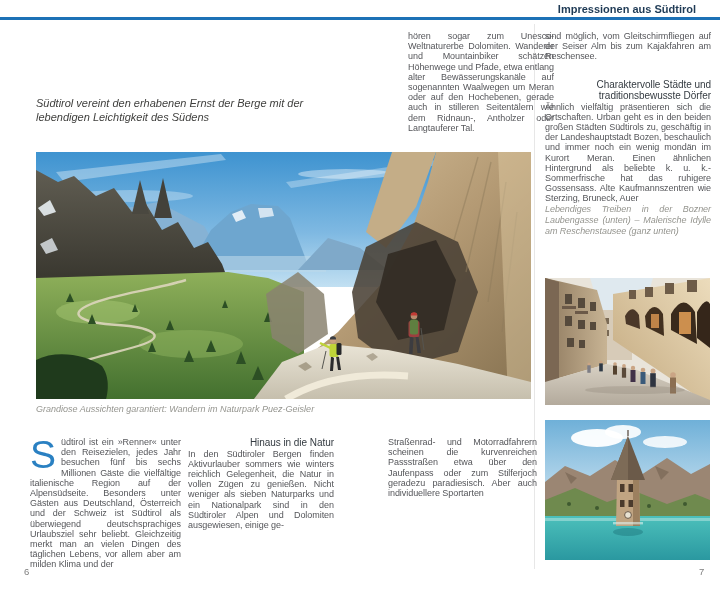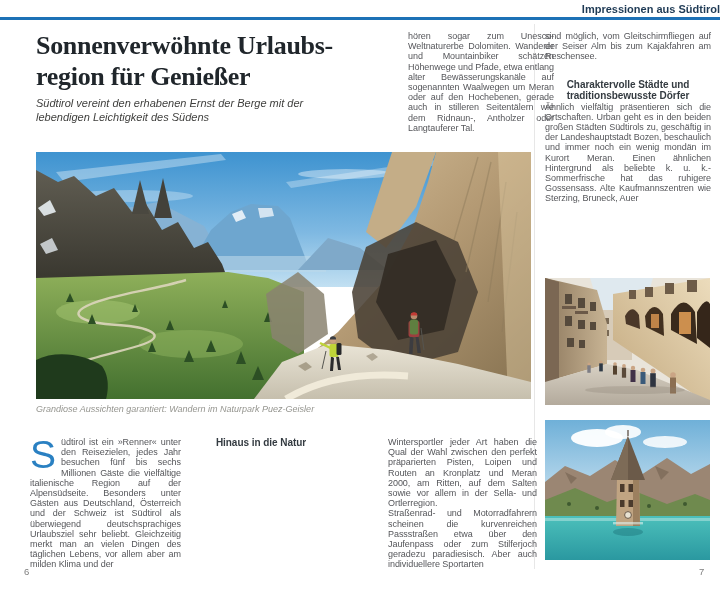--- a/index.html
+++ b/index.html
@@ -1,19 +1,19 @@
 <!DOCTYPE html>
 <html lang="de" style="--accent: #1d71b6; --dropcap: #2a80c2;"><head>
 <meta charset="utf-8">
 <style>
   html,body{margin:0;padding:0;background:#ffffff;}
   .canvas{position:relative;width:720px;height:589px;background:#fff;overflow:hidden;
           font-family:"Liberation Sans",sans-serif;color:#55565a;}
 
-  .header-label{position:absolute;top:3px;right:0;font-size:11px;font-weight:bold;
+  .header-label{position:absolute;top:3px;right:24px;font-size:11px;font-weight:bold;
                 color:#1e3a55;letter-spacing:0;}
   .header-rule{position:absolute;top:17px;left:0;width:720px;height:3px;background:var(--accent,#1d71b6);}
   .fold-line{position:absolute;top:24px;left:534px;width:1px;height:545px;background:#e7e7e7;}
 
   .title{position:absolute;left:36px;top:30px;margin:0;width:360px;
          font-family:"Liberation Serif",serif;font-weight:bold;font-size:26px;
          line-height:31px;color:#20262b;letter-spacing:-0.3px;}
   .title span{display:block;}
   .subtitle{position:absolute;left:36px;top:96px;margin:0;width:290px;
             font-style:italic;font-size:11px;line-height:14px;color:#3f3f3d;}
@@ -21,22 +21,22 @@
   .main-photo{position:absolute;left:36px;top:152px;width:495px;height:247px;overflow:hidden;}
   .side-photo-1{position:absolute;left:545px;top:278px;width:165px;height:127px;overflow:hidden;}
   .side-photo-2{position:absolute;left:545px;top:420px;width:165px;height:140px;overflow:hidden;}
   .main-photo svg,.side-photo-1 svg,.side-photo-2 svg{display:block;}
 
   .caption{font-style:italic;font-size:9px;line-height:11px;color:#95958f;margin:0;}
   .main-caption{position:absolute;left:36px;top:404px;width:420px;}
 
   .body-text{font-size:9px;line-height:10.2px;text-align:justify;color:#55565a;letter-spacing:-0.05px;}
   .body-text p{margin:0;}
-  .subhead{font-size:10px;line-height:11.5px;font-weight:bold;color:#343b41;
-           margin:15px 0 3px 0;text-align:center;}
+  .subhead{font-size:10px;line-height:11.5px;font-weight:normal;color:#343b41;
+           margin:15px 0 3px 0;text-align:right;}
   .col{position:absolute;top:437px;}
   .col1{left:30px;width:151px;}
   .col2{left:188px;width:146px;}
   .col3{left:388px;width:149px;}
   .col3 p + p{margin-top:0;}
   .top-center{position:absolute;left:408px;top:31px;width:146px;}
   .right-col{position:absolute;left:545px;top:31px;width:166px;}
   .right-col .subhead{margin-top:17px;}
   .side-caption{margin-top:19px;}
 
@@ -49,24 +49,20 @@
 </style>
 </head>
 <body>
 
 <div class="canvas">
 
   <div class="header-label">Impressionen aus Südtirol</div>
   <div class="header-rule"></div>
   <div class="fold-line"></div>
 
-  <h1 class="title">
-    <span>Sonnenverwöhnte Urlaubs-</span>
-    <span>region für Genießer</span>
-  </h1>
   <p class="subtitle">Südtirol vereint den erhabenen Ernst der Berge mit der lebendigen Leichtigkeit des Südens</p>
 
   <div class="main-photo">
     <svg width="495" height="247" viewBox="0 0 495 247">
       <defs>
         <linearGradient id="sky" x1="0" y1="0" x2="0" y2="1">
           <stop offset="0" stop-color="#3e93d0"></stop>
             <stop offset="0.6" stop-color="#7fb9e2"></stop>
             <stop offset="1" stop-color="#c2e0f2"></stop>
         </linearGradient>
@@ -164,20 +160,21 @@
   <p class="caption main-caption">Grandiose Aussichten garantiert: Wandern im Naturpark Puez-Geisler</p>
 
   <div class="top-center body-text">
     <p>hören sogar zum Unesco-Weltnaturerbe Dolomiten. Wanderer und Mountainbiker schätzen Höhenwege und Pfade, etwa entlang alter Bewässerungskanäle auf sogenannten Waalwegen um Meran oder auf den Hochebenen, gerade auch in stilleren Seitentälern wie dem Ridnaun-, Antholzer oder Langtauferer Tal.</p>
   </div>
 
   <div class="right-col body-text">
     <p>sind möglich, vom Gleitschirmfliegen auf der Seiser Alm bis zum Kajakfahren am Reschensee.</p>
     <p class="subhead">Charaktervolle Städte und traditionsbewusste Dörfer</p>
     <p>Ähnlich vielfältig präsentieren sich die Ortschaften. Urban geht es in den beiden großen Städten Südtirols zu, geschäftig in der Landeshauptstadt Bozen, beschaulich und immer noch ein wenig mondän im Kurort Meran. Einen ähnlichen Hintergrund als beliebte k. u. k.-Sommerfrische hat das ruhigere Gossensass. Alte Kaufmannszentren wie Sterzing, Bruneck, Auer</p>
+    <p class="caption side-caption">Lebendiges Treiben in der Bozner Laubengasse (unten) – Malerische Idylle am Reschenstausee (ganz unten)</p>
   </div>
 
   <div class="side-photo-1">
     <svg width="165" height="127" viewBox="0 0 165 127">
       <defs>
         <linearGradient id="wallL" x1="0" y1="0" x2="1" y2="0">
           <stop offset="0" stop-color="#8f7a5f"></stop>
             <stop offset="1" stop-color="#c8b494"></stop>
         </linearGradient>
         <linearGradient id="wallR" x1="1" y1="0" x2="0" y2="1">
@@ -308,23 +305,23 @@
       </g>
     </svg>
   </div>
 
   <div class="col col1 body-text">
     <p><span class="dropcap">S</span><span>üdtirol ist ein »Renner« unter den Reisezielen, jedes Jahr besuchen fünf bis sechs Millionen Gäste die vielfältige italienische Region auf der Alpensüdseite. Besonders unter Gästen aus Deutschland, Österreich und der Schweiz ist Südtirol als überwiegend deutschsprachiges Urlaubsziel sehr beliebt. Gleichzeitig merkt man an vielen Dingen des täglichen Lebens, vor allem aber am milden Klima und der</span></p>
   </div>
 
   <div class="col col2 body-text">
     <p class="subhead">Hinaus in die Natur</p>
+    <p>In den Südtiroler Bergen finden Aktivurlauber sommers wie winters reichlich Gelegenheit, die Natur in vollen Zügen zu genießen. Nicht weniger als sieben Naturparks und ein Nationalpark sind in den Südtiroler Alpen und Dolomiten ausgewiesen, einige ge-</p>
   </div>
 
   <div class="col col3 body-text">
-    <p>Wintersportler jeder Art haben die Qual der Wahl zwischen den perfekt präparierten Pisten, Loipen und Routen an Kronplatz und Meran 2000, am Ritten, auf dem Salten sowie vor allem in der Sella- und Ortlerregion.</p>
     <p>Straßenrad- und Motorradfahrern scheinen die kurvenreichen Passstraßen etwa über den Jaufenpass oder zum Stilferjoch geradezu paradiesisch. Aber auch individuellere Sportarten</p>
   </div>
 
   <div class="page-num page-num-left">6</div>
   <div class="page-num page-num-right">7</div>
 
 </div>
 
 </body></html>

